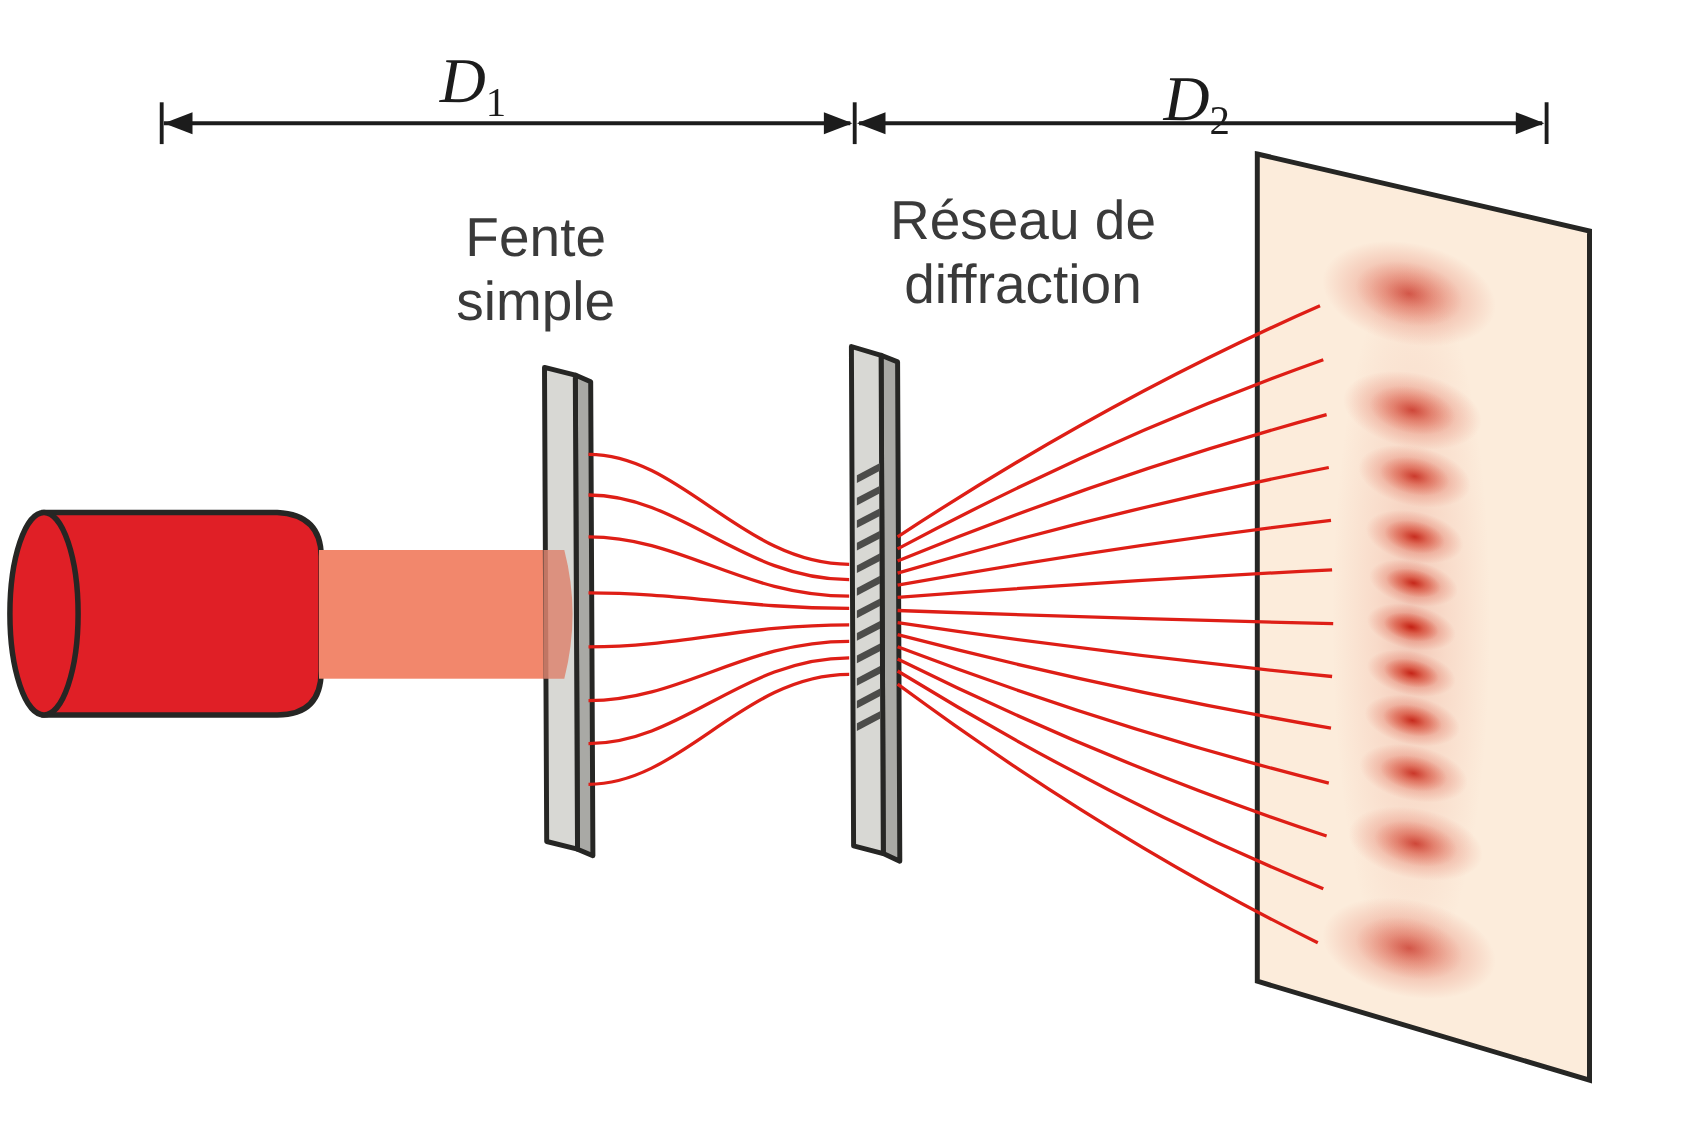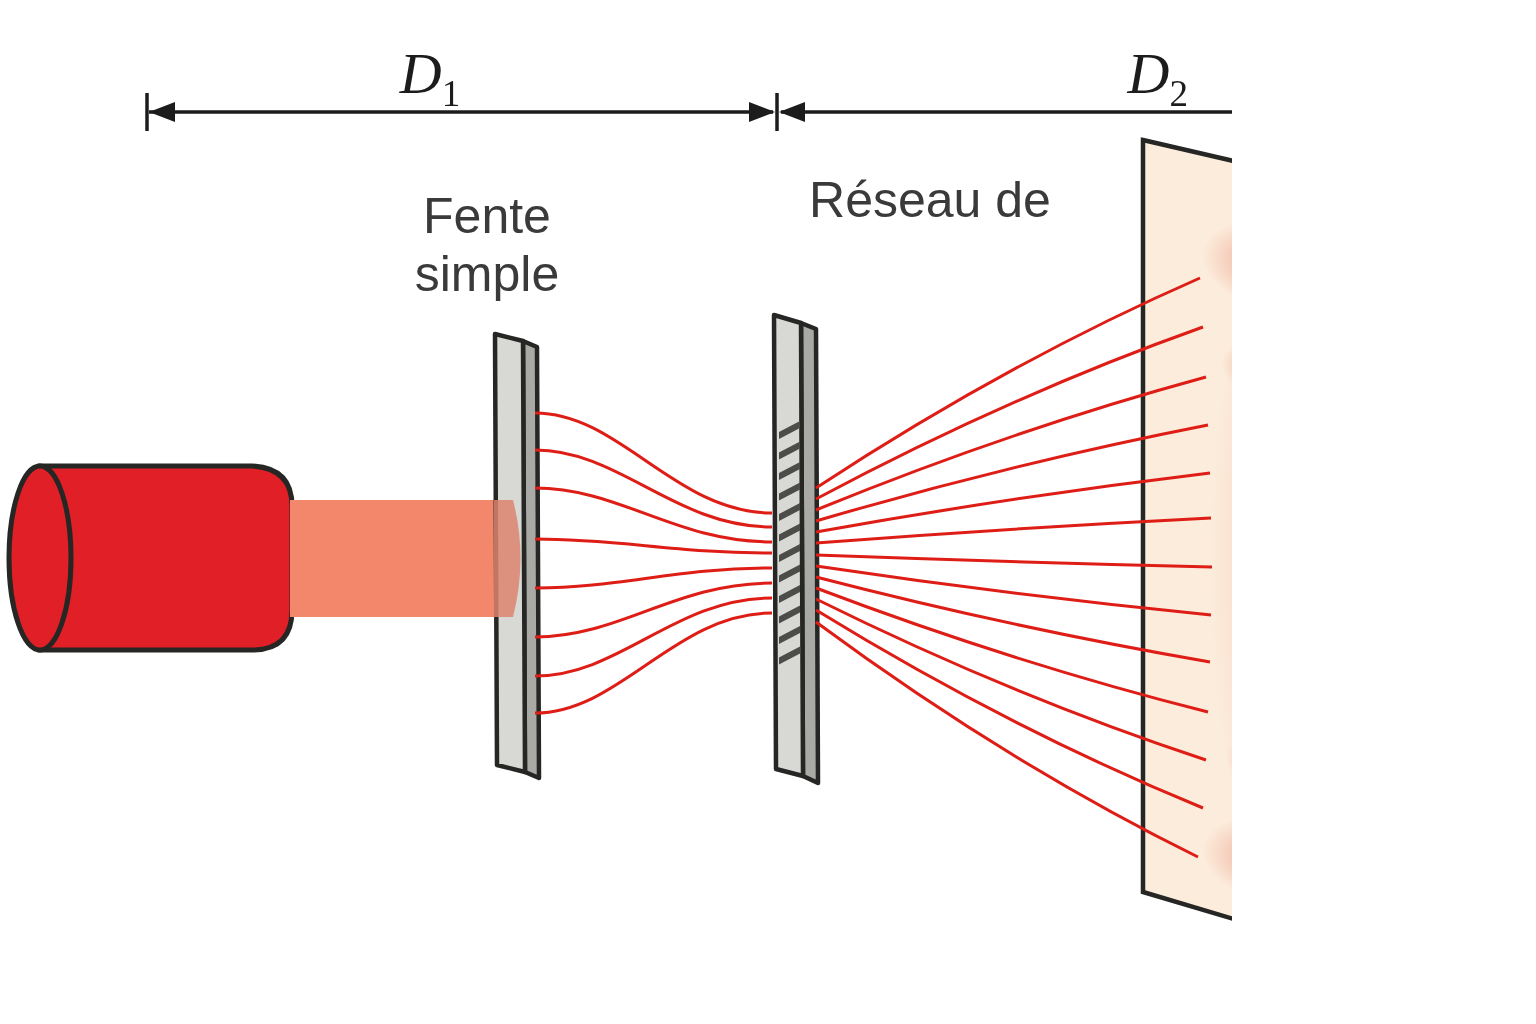--- a/index.html
+++ b/index.html
@@ -1,16 +1,16 @@
 <!DOCTYPE html>
 <html style="--laser-red: #e01f26; --beam-salmon: #f2876c; --beam-overlap: #dd8570; --ray-red: #de1e16; --plate-face: #d8d8d4; --plate-side: #a9a9a5; --grating-bar: #4c4c4a; --screen-fill: #fcecdb; --blob-red: #c31f12; --outline: #262624; --label-gray: #3a3a3a; --dim-black: #1c1c1c; --laser-text: #ffffff;"><head>
 <meta charset="utf-8">
 <style>
   html,body{margin:0;padding:0;background:#ffffff;}
-  #stage{position:relative;width:1232px;height:1024px;background:#fff;overflow:hidden;
+  #stage{position:relative;width:1536px;height:1024px;background:#fff;overflow:hidden;
          font-family:"Liberation Sans",sans-serif;}
   svg{position:absolute;left:0;top:0;}
 
   
   .dimline{stroke:var(--dim-black);stroke-width:3.5;fill:none;}
   .dimtick{stroke:var(--dim-black);stroke-width:3.5;}
   .dimarrow{fill:var(--dim-black);stroke:none;}
   .laser-body{fill:var(--laser-red);stroke:var(--outline);stroke-width:5;}
   .laser-cap{fill:var(--laser-red);stroke:var(--outline);stroke-width:5;}
   .beam{fill:var(--beam-salmon);}
@@ -146,25 +146,26 @@
         <path d="M 816,577 Q 1013,628 1210,662"></path>
         <path d="M 816,588 Q 1012,662.4 1208,712"></path>
         <path d="M 816,599 Q 1011,695.6 1206,760"></path>
         <path d="M 816,610 Q 1009.5,728.8 1203,808"></path>
         <path d="M 816,622 Q 1007,763 1198,857"></path>
       </g>
   </svg>
 
   <div class="lbl dimlbl" style="left:330px;top:40px;width:200px;"><span>D</span><sub>1</sub></div>
 
-  <div class="lbl dimlbl" style="left:988px;top:40px;width:200px;text-align:right;"><span>D</span><sub>2</sub></div>
+  <div class="lbl dimlbl" style="left:988px;top:56px;width:200px;"><span>D</span><sub>2</sub></div>
 
   <div class="lbl plate-lbl" style="left:377px;top:188px;width:220px;">
     <div>Fente</div>
     <div>simple</div>
   </div>
 
   <div class="lbl plate-lbl" style="left:785px;top:172px;width:290px;">
     <div>Réseau de</div>
+    <div>diffraction</div>
   </div>
 
 
 </div>
 
 </body></html>

